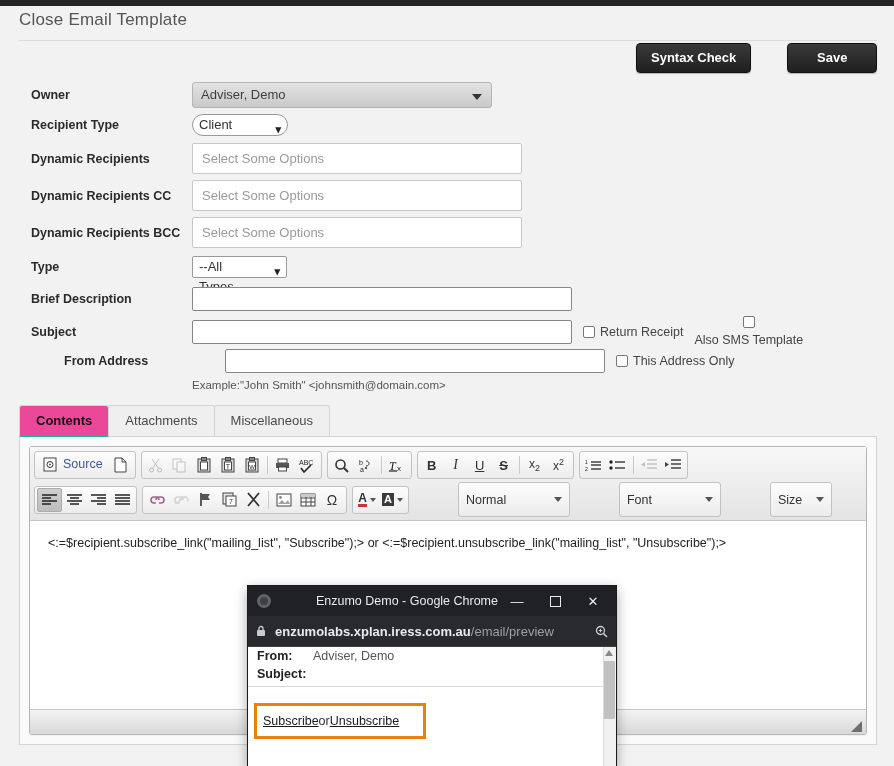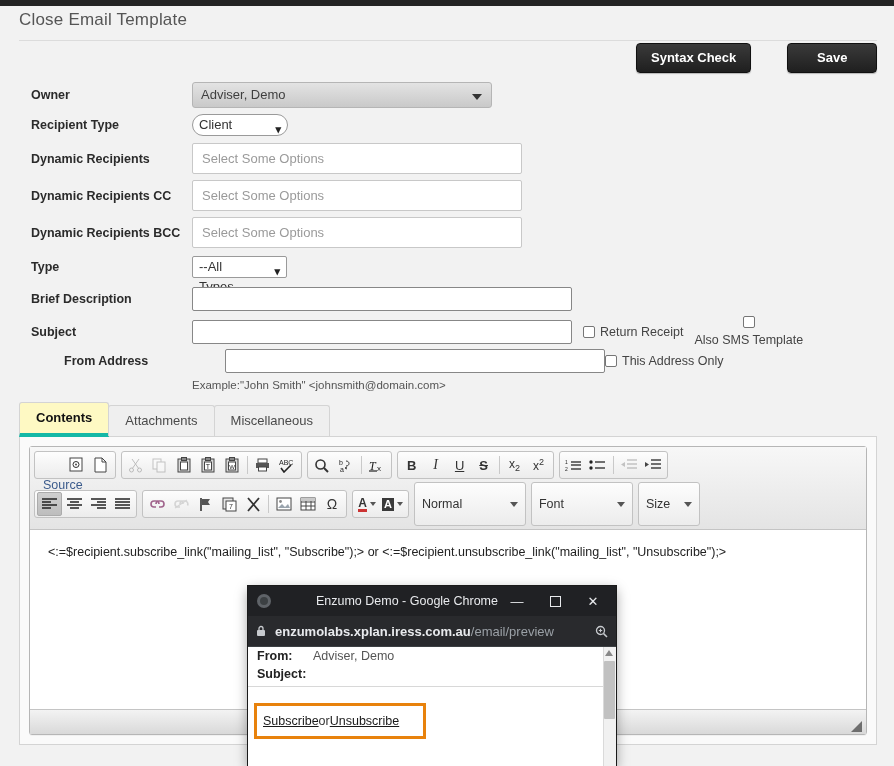--- a/index.html
+++ b/index.html
@@ -94,21 +94,21 @@
     position: absolute; top: 405px; left: 19px; width: 858px;
     border-bottom: 1px solid #d4d4d4;
     display: flex; align-items: flex-end; height: 32px;
   }
   .tab {
     padding: 7px 16px 7px 16px; font-size: 13px; color: #4a4a4a;
     background: #efefef; border: 1px solid #d4d4d4; border-bottom: none;
     margin-right: -1px; cursor: pointer; line-height: 16px;
     border-radius: 3px 3px 0 0;
   }
-  .tab.active { background: #fef9c3; color: #111; font-weight: bold; border-bottom: 4px solid #14b8a6; margin-bottom: -1px; }
+  .tab.active { background: #ec4899; color: #111; font-weight: bold; border-bottom: 1px solid #14b8a6; margin-bottom: -1px; }
 
   
   .editor-outer {
     position: absolute; top: 437px; left: 19px; width: 858px; height: 308px;
     background: #fafafa; border: 1px solid #d4d4d4; border-top: none;
     padding: 9px;
   }
   .cke {
     width: 100%; height: 100%;
     border: 1px solid #b6b6b6; background: #f7f7f7;
@@ -130,27 +130,27 @@
   }
   .tbtn {
     min-width: 24px; height: 24px; display: inline-flex;
     align-items: center; justify-content: center;
     color: #333; cursor: pointer; font-size: 13px; border-radius: 2px;
     padding: 0 3px;
   }
   .tbtn.on { background: linear-gradient(to bottom,#cfcfcf,#bdbdbd); border: 1px solid #ababab; }
   .tbtn.dim { opacity: .35; }
   .sep { width: 1px; height: 18px; background: #c9c9c9; margin: 0 3px; }
-  .srcbtn { display: inline-flex; align-items: flex-end; gap: 6px; padding: 0 6px; height: 16px; cursor: pointer; flex-direction: column; }
+  .srcbtn { display: inline-flex; align-items: flex-start; gap: 6px; padding: 0 6px; height: 16px; cursor: pointer; }
   .srcbtn .lbl { font-size: 12.5px; color: #3b5b8c; }
   .combo {
     display: inline-flex; align-items: center; justify-content: space-between;
     border: 1px solid #c2c2c2; border-radius: 3px;
     background: linear-gradient(to bottom,#fdfdfd 0%, #ececec 100%);
-    height: 44px; padding: 0 7px; font-size: 12.5px; color: #333; cursor: pointer;
+    height: 35px; padding: 0 7px; font-size: 12.5px; color: #333; cursor: pointer; margin-left: 44px;
   }
   .combo .dn { margin-left: 12px; width:0;height:0;border-left:4px solid transparent;border-right:4px solid transparent;border-top:5px solid #555; }
   .cke-body { flex: 1; background: #fff; padding: 13px 18px; overflow: hidden; position: relative; }
   .cke-text { font-size: 12.5px; color: #222; line-height: 18px; white-space: nowrap; }
   .cke-foot {
     height: 25px;
     background: linear-gradient(to bottom,#f3f3f3 0%, #d9d9d9 100%);
     border-top: 1px solid #c4c4c4; position: relative;
   }
   .grip { position: absolute; right: 4px; bottom: 2px; width: 0; height: 0;
@@ -265,21 +265,21 @@
       </span>
       <span class="cbwrap" style="margin-left:11px;flex-direction:column;">
         <span class="cbox"></span>
         <span>Also SMS Template</span>
       </span>
     </div>
 
     <div class="frow" style="height:26px;padding-left:33px;">
       <div class="flabel">From Address</div>
       <input class="txtbox" value="" style="">
-      <span class="cbwrap" style="">
+      <span class="cbwrap" style="margin-left:11px;">
         <span class="cbox"></span>
         <span>This Address Only</span>
       </span>
     </div>
 
     <div class="frow" style="height:22px;">
       <div class="flabel"></div>
       <div class="hint">Example:"John Smith" &lt;johnsmith@domain.com&gt;</div>
     </div>
 

